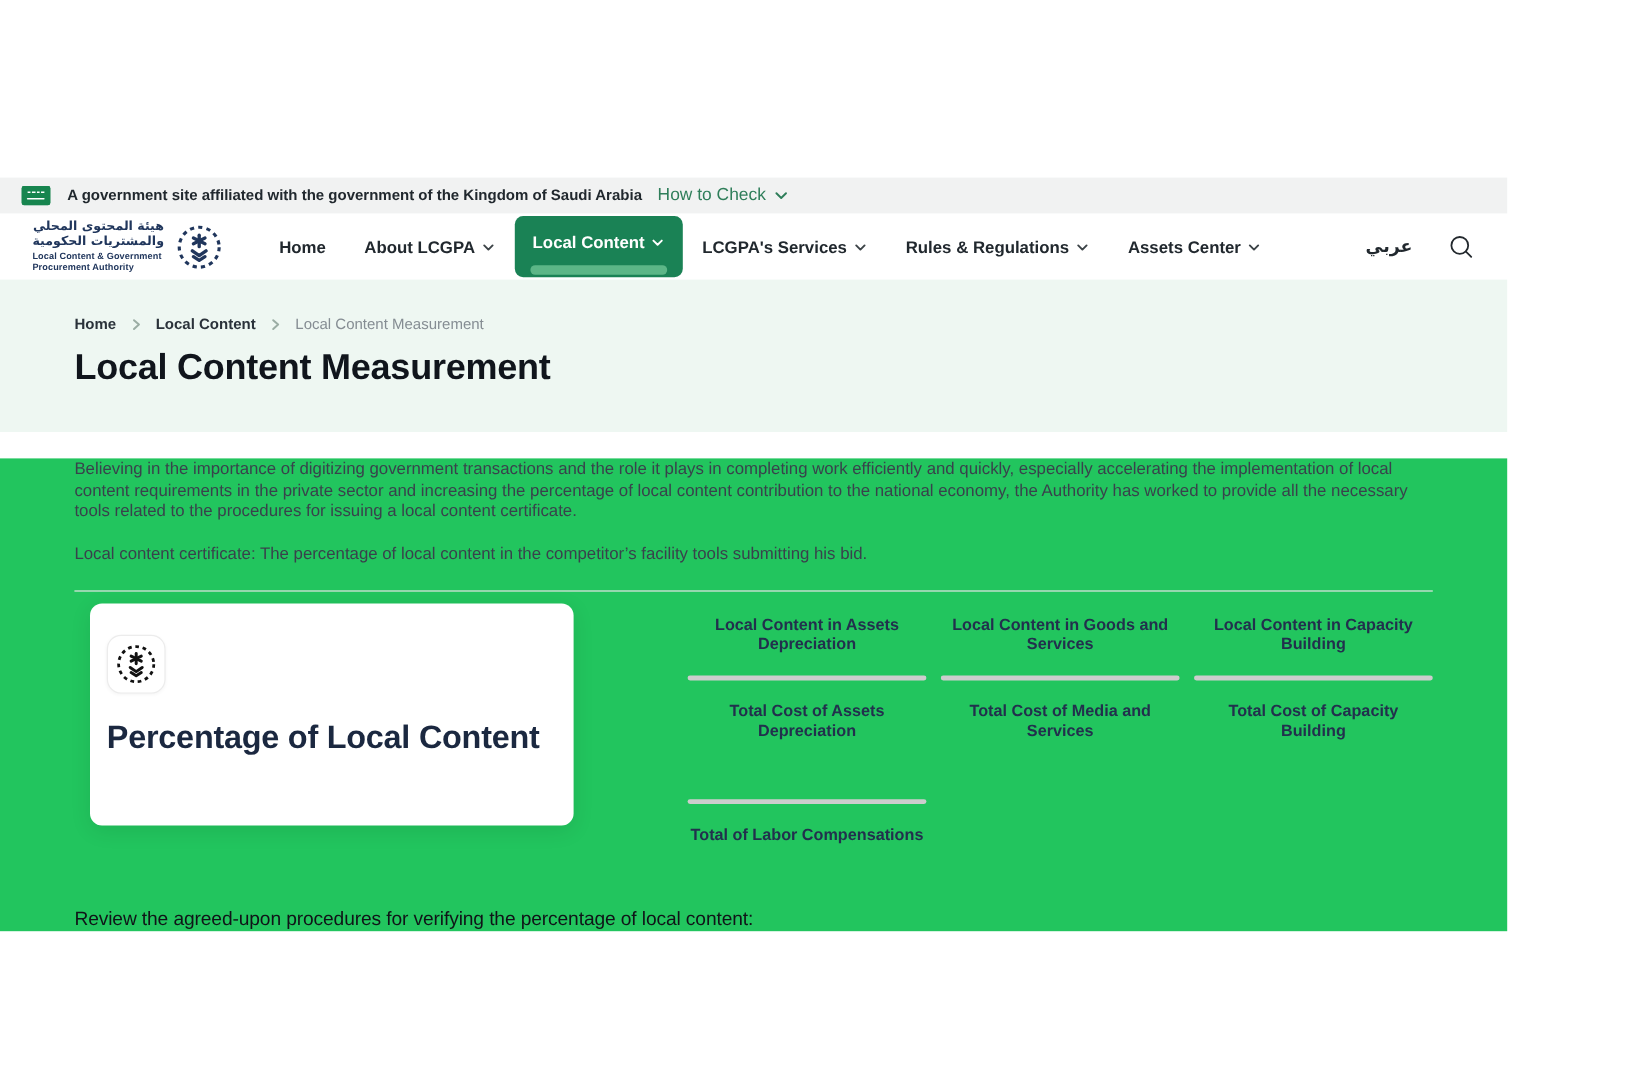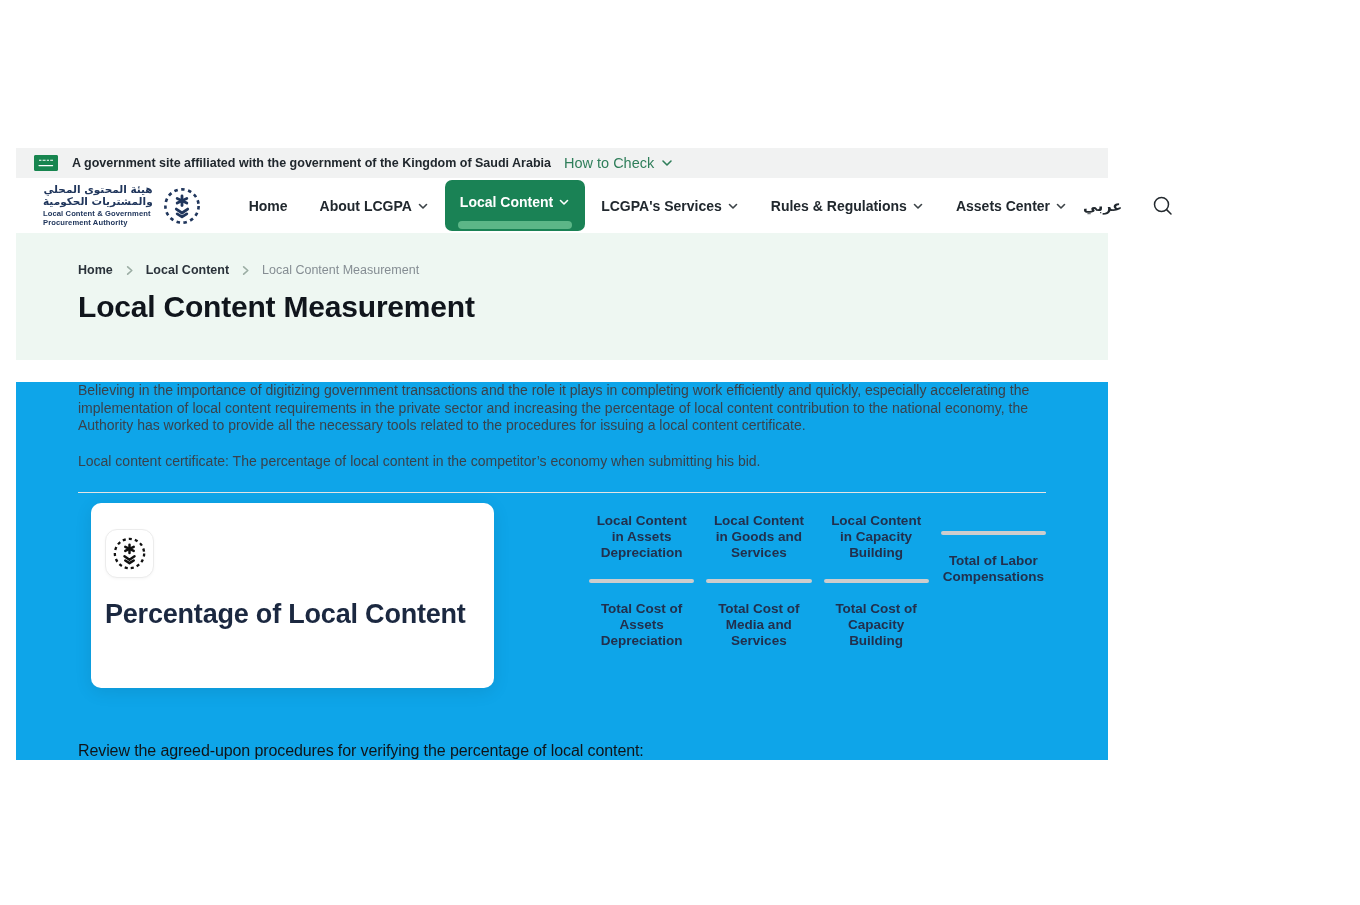--- a/index.html
+++ b/index.html
@@ -1,19 +1,19 @@
 <!DOCTYPE html>
 <html><head>
 <meta charset="utf-8">
 <style>
   * { margin:0; padding:0; box-sizing:border-box; }
   html,body { background:#fff; }
   body { font-family:"Liberation Sans", sans-serif; width:1360px; height:905px; overflow:hidden; }
   .page { position:relative; width:1360px; height:905px; background:#fff; }
-  .site { position:absolute; top:148px; left:16px; width:1092px; }
+  .site { position:absolute; top:148px; left:0; width:1256px; }
 
   
   .topbar { height:30px; background:#f1f2f2; display:flex; align-items:center; padding-left:18px; }
   .flag { width:24px; height:16px; border-radius:2px; background:#17854f; display:inline-flex; flex:none; }
   .flag svg { width:100%; height:100%; }
   .topbar-text { margin-left:14px; font-size:12.5px; font-weight:bold; color:#21282e; letter-spacing:0; }
   .howto { margin-left:13px; display:inline-flex; align-items:center; gap:7px; cursor:pointer; text-decoration:none; }
   .howto-label { font-size:14.5px; color:#2f7e5a; }
   .chev { width:12px; height:12px; }
 
@@ -42,36 +42,36 @@
 
   
   .hero { height:127px; background:#eef7f2; padding:0 62px; }
   .breadcrumb { display:flex; align-items:center; gap:11px; padding-top:30px; font-size:12.5px; }
   .crumb { color:#2a323a; font-weight:600; text-decoration:none; cursor:pointer; }
   .crumb-sep { width:11px; height:11px; flex:none; }
   .crumb.current { color:#858d93; font-weight:500; cursor:default; }
   .hero h1 { margin-top:13px; font-size:30px; font-weight:700; color:#10151c; letter-spacing:-0.2px; }
 
   
-  .content { padding:0 62px; background:#0ea5e9; }
+  .content { padding:0 62px; background:#22c55e; }
   .content p { font-size:14px; line-height:17.5px; color:#39424c; }
   .p1 { margin-top:22px; }
   .p2 { margin-top:18px; }
   .divider { border:none; border-top:1px solid #e3e4e4; margin-top:22px; }
 
   .measure-row { display:flex; align-items:flex-start; }
   .card { flex:none; margin-left:13px; margin-top:10px; width:403px; height:185px; background:#fff;
           border-radius:10px; box-shadow:0 4px 18px rgba(0,0,0,0.09); padding:26px 16px 4px 14px; }
   .card-icon { width:49px; height:49px; border:1px solid #ececec; border-radius:12px; background:#fff;
                display:inline-flex; align-items:center; justify-content:center; box-shadow:0 1px 3px rgba(0,0,0,0.04); }
   .card-icon svg { width:37px; height:37px; }
   .card h2 { margin-top:21px; font-size:27px; font-weight:600; color:#1b2840; letter-spacing:-0.2px; }
 
   .formulas { flex:1; margin-left:95px; margin-top:10px; padding-top:10px;
-              display:grid; grid-template-columns:1fr 1fr 1fr 1fr; column-gap:12px; row-gap:31px; }
+              display:grid; grid-template-columns:1fr 1fr 1fr; column-gap:12px; row-gap:31px; }
   .fraction { text-align:center; }
   .fraction .num, .fraction .den { font-size:13.5px; font-weight:600; color:#22304d; line-height:16px; }
   .fraction .bar { height:4px; background:#cdcdcd; border-radius:2px; margin-top:18px; }
   .fraction .den { margin-top:18px; }
 
   .review-heading { margin-top:54px; font-size:16px; font-weight:400; color:#101418; letter-spacing:-0.1px; }
 </style>
 </head>
 <body>
 
@@ -172,21 +172,21 @@
         <svg class="crumb-sep" viewBox="0 0 12 12" fill="none">
             <path d="M4 2l4.5 4L4 10" stroke="#9bada4" stroke-width="1.8" stroke-linecap="round" stroke-linejoin="round"></path>
           </svg>
         <span class="crumb current">Local Content Measurement</span>
       </div>
       <h1>Local Content Measurement</h1>
     </div>
 
     <div class="content">
       <p class="p1">Believing in the importance of digitizing government transactions and the role it plays in completing work efficiently and quickly, especially accelerating the implementation of local content requirements in the private sector and increasing the percentage of local content contribution to the national economy, the Authority has worked to provide all the necessary tools related to the procedures for issuing a local content certificate.</p>
-      <p class="p2">Local content certificate: The percentage of local content in the competitor’s economy when submitting his bid.</p>
+      <p class="p2">Local content certificate: The percentage of local content in the competitor’s facility tools submitting his bid.</p>
       <hr class="divider">
 
       <div class="measure-row">
         <div class="card">
           <span class="card-icon">
             <svg viewBox="0 0 48 48" fill="none" xmlns="http://www.w3.org/2000/svg">
               <circle cx="24" cy="24" r="19" stroke="#111111" stroke-width="3" stroke-dasharray="4 4" fill="none"></circle>
               <path d="M24 12.5v11" stroke="#111111" stroke-width="3.2" stroke-linecap="round"></path>
               <path d="M18.5 15.3l11 5.4 M29.5 15.3l-11 5.4" stroke="#111111" stroke-width="3.2" stroke-linecap="round"></path>
               <path d="M17.5 27.5l6.5 4.5 6.5-4.5" stroke="#111111" stroke-width="3.2" stroke-linecap="round" stroke-linejoin="round"></path>

